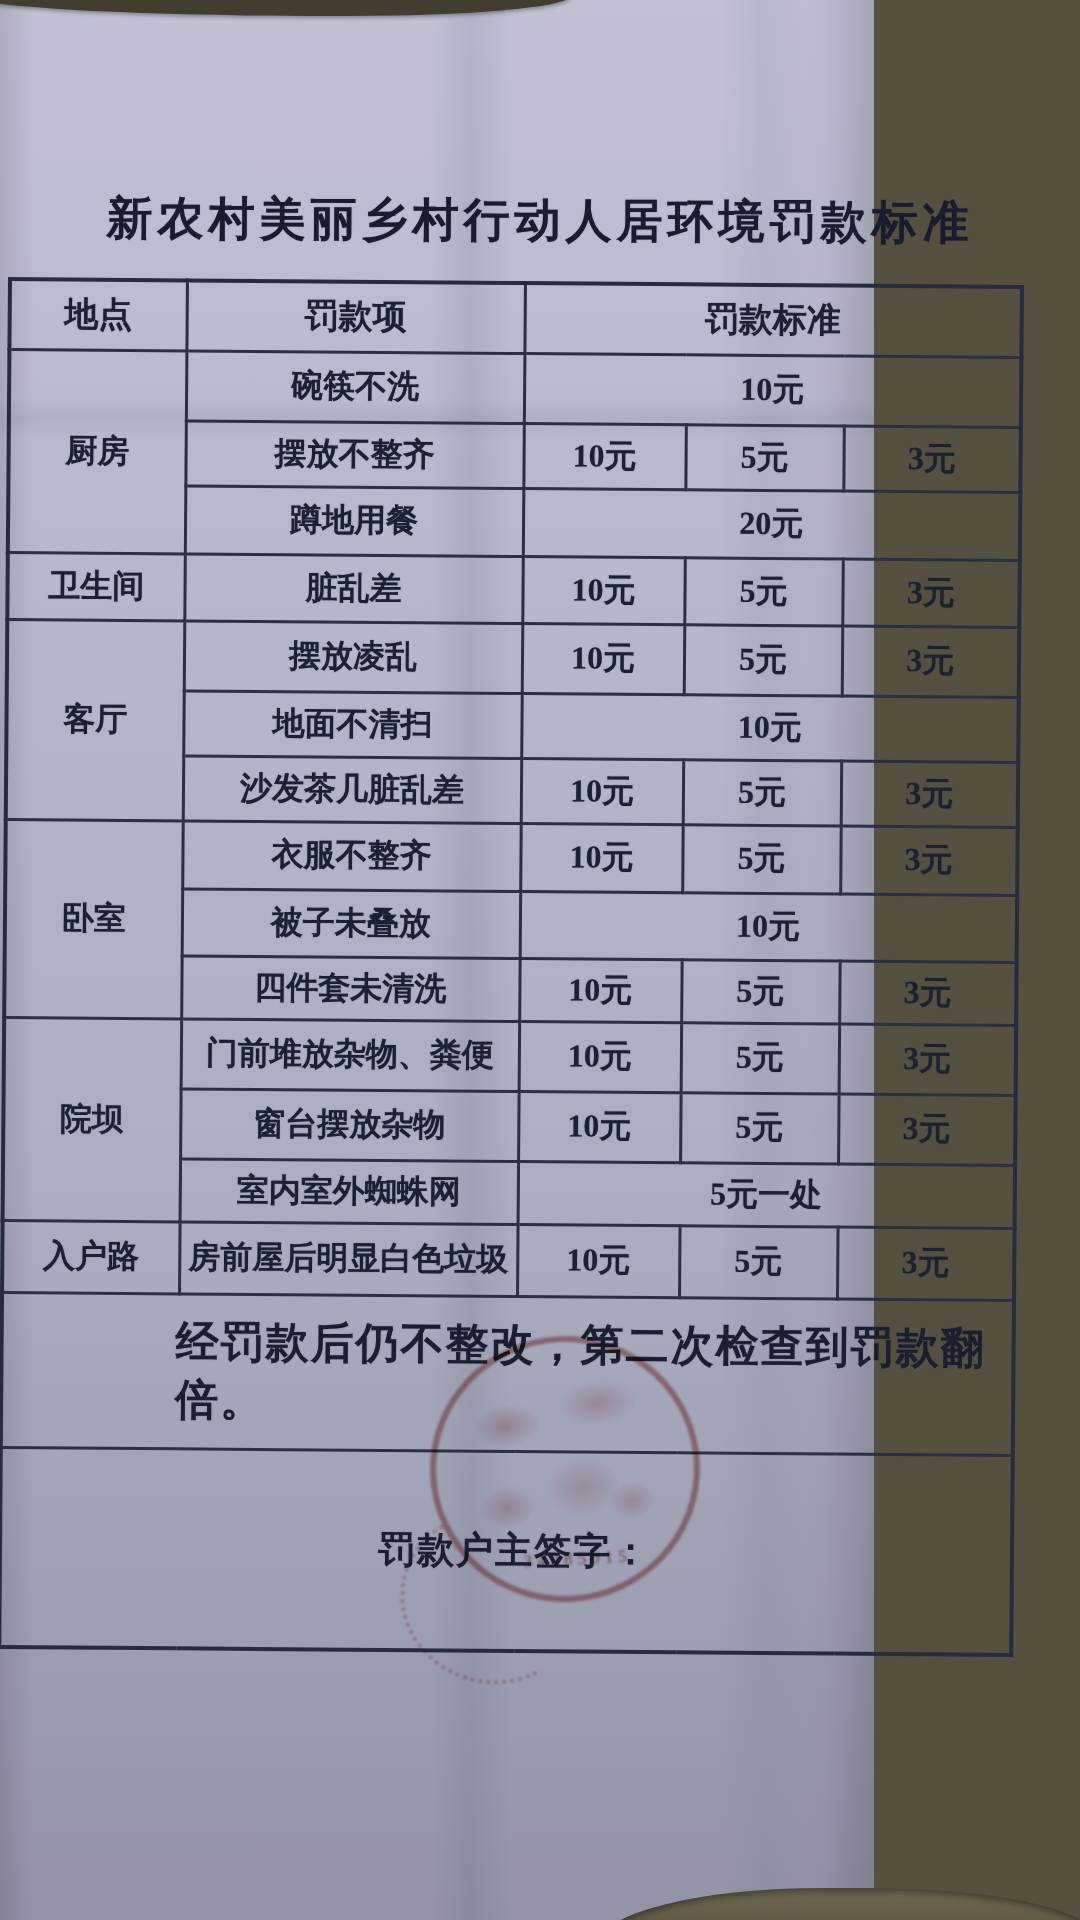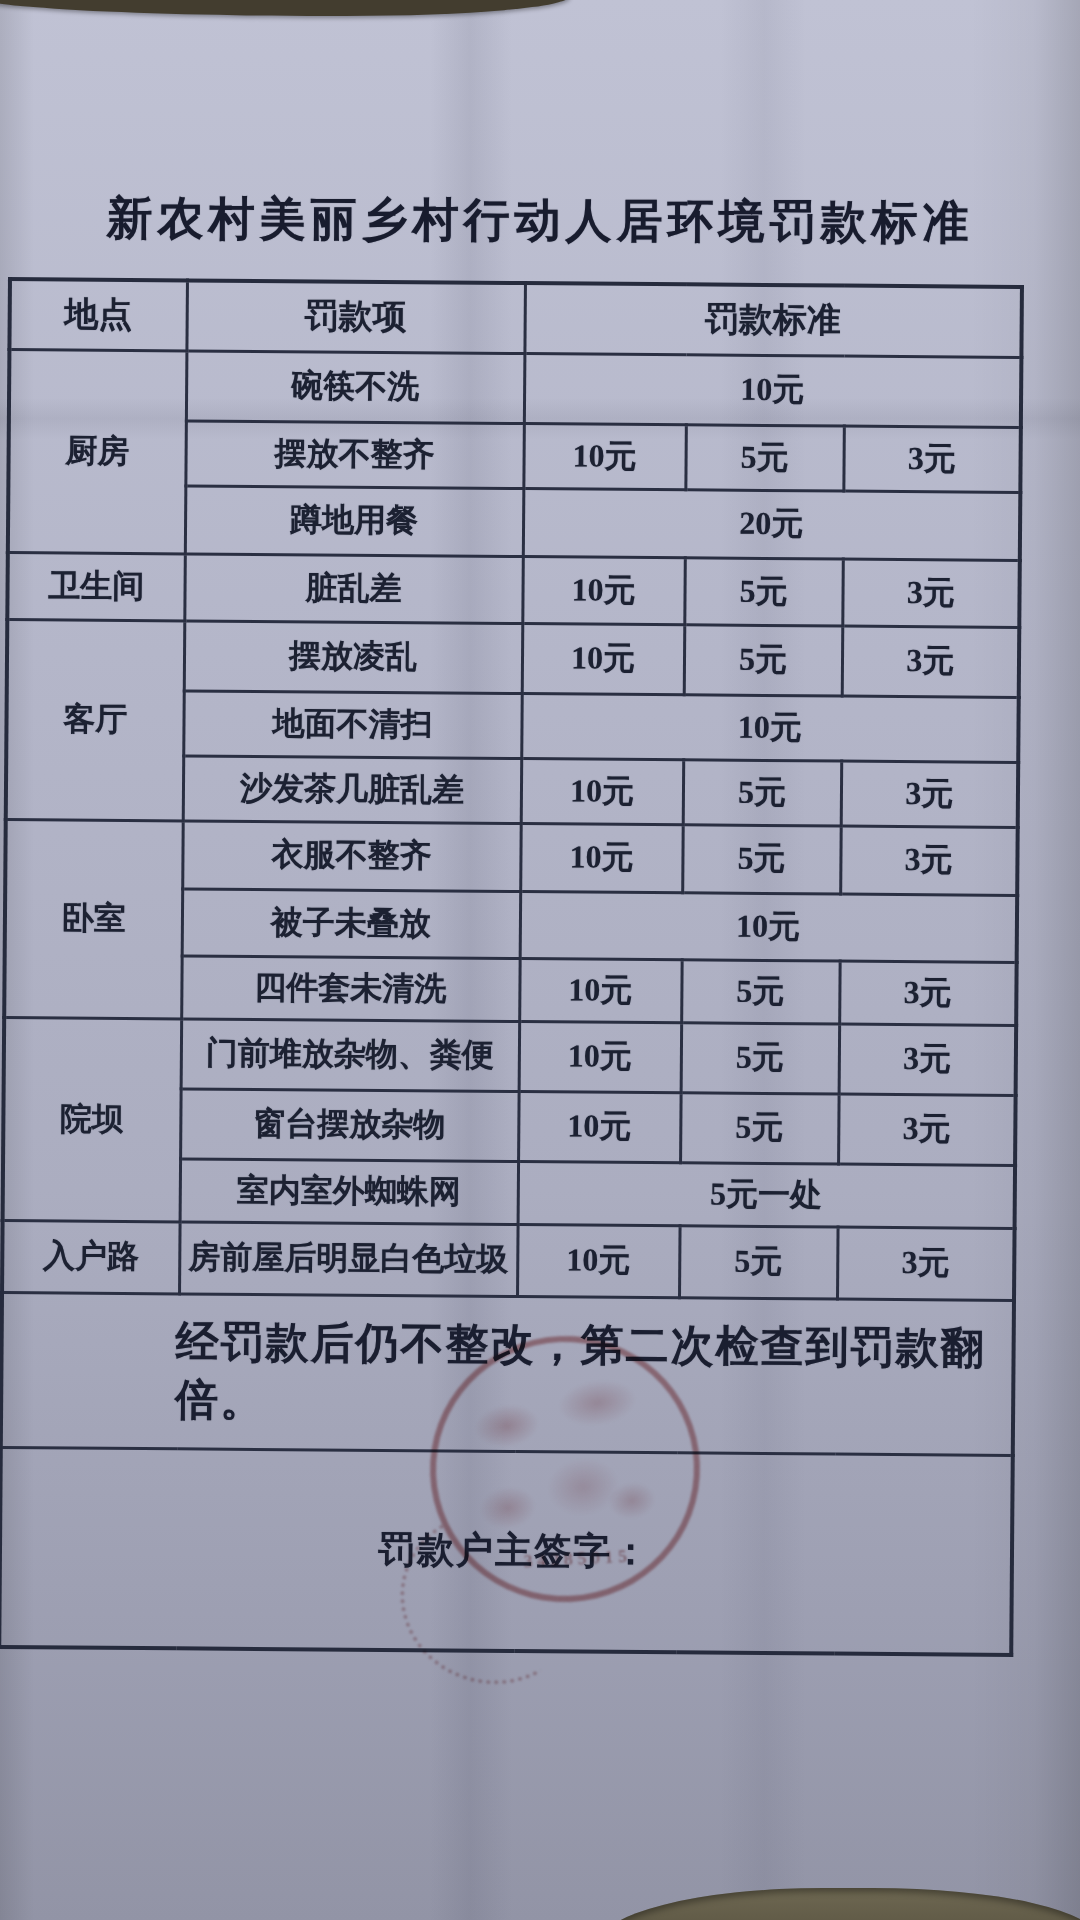--- a/index.html
+++ b/index.html
@@ -2,21 +2,21 @@
 <html><head>
 <meta charset="utf-8">
 <style>
   html,body{margin:0;padding:0;}
   body{
     width:1080px;height:1920px;overflow:hidden;position:relative;
     background:#565040;
     font-family:"Liberation Serif","DejaVu Serif",serif;
   }
   .paper{
-    position:absolute;left:0;top:0;width:1080px;height:1920px;
+    position:absolute;left:0;top:0;width:874px;height:1920px;
     background:
       
       linear-gradient(90deg, rgba(0,0,0,0.10) 0px, rgba(0,0,0,0) 34px),
       linear-gradient(270deg, rgba(0,0,0,0.14) 0px, rgba(0,0,0,0.04) 46px, rgba(0,0,0,0) 110px),
       
       linear-gradient(90deg, rgba(0,0,0,0) 430px, rgba(52,54,76,0.10) 470px, rgba(0,0,0,0) 512px),
       linear-gradient(90deg, rgba(0,0,0,0) 720px, rgba(52,54,76,0.07) 764px, rgba(0,0,0,0) 806px),
       
       linear-gradient(180deg, rgba(0,0,0,0) 398px, rgba(50,52,72,0.08) 418px, rgba(0,0,0,0) 440px),
       

